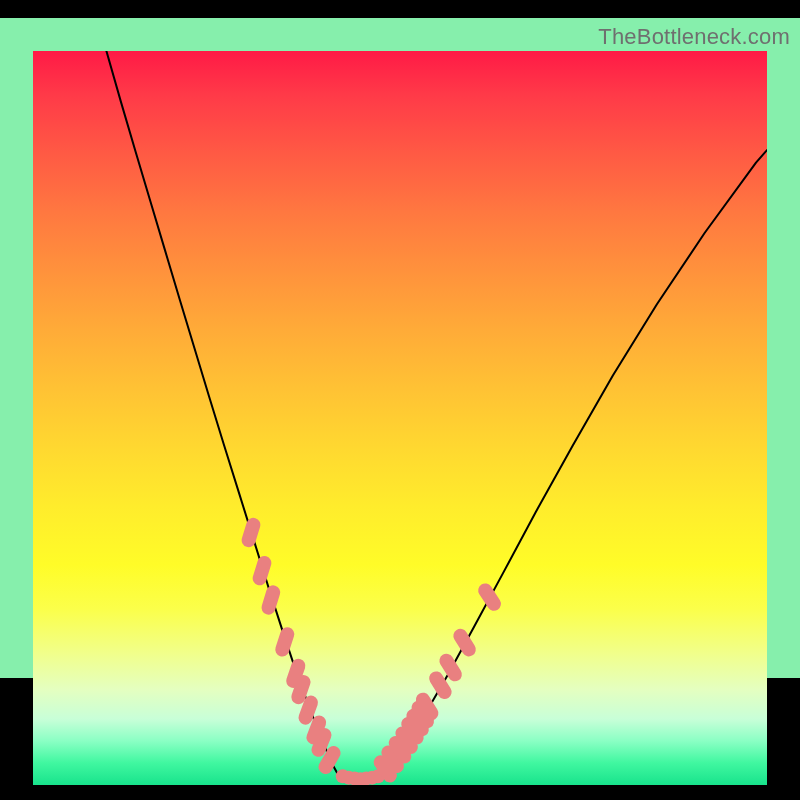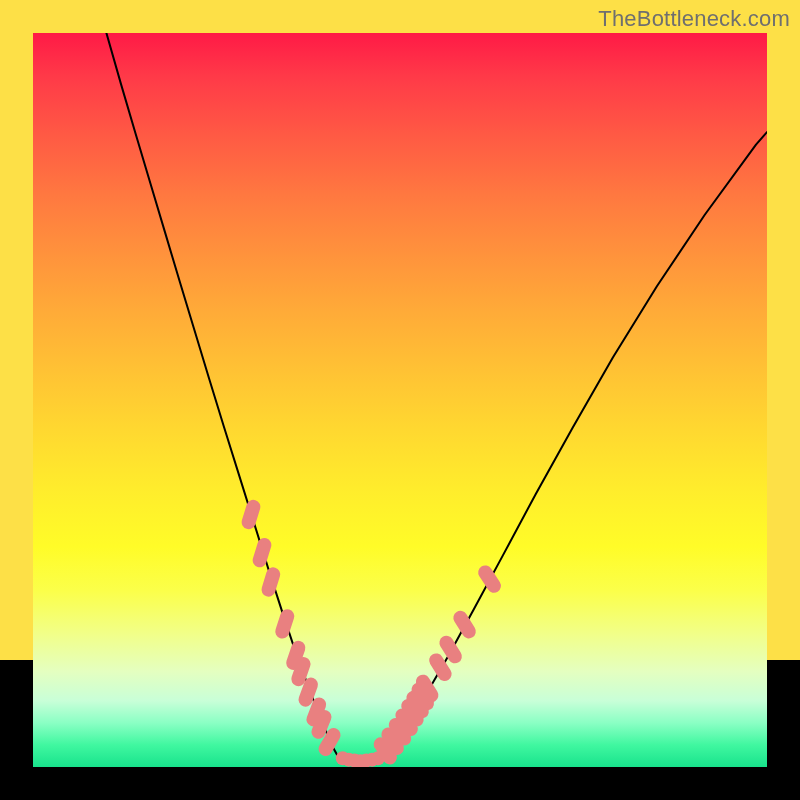--- a/index.html
+++ b/index.html
@@ -8,21 +8,22 @@
     width: 800px;
     height: 800px;
     overflow: hidden;
     background: #000;
     font-family: Arial, Helvetica, sans-serif;
   }
   .outer {
     position: relative;
     width: 800px;
     height: 660px;
-    background: #fde047;
+    background: #86efac;
+    margin-top: 18px;
   }
   .plot {
     position: absolute;
     left: 33px;
     top: 33px;
     width: 734px;
     height: 734px;
     
     background: linear-gradient(
       to bottom,

